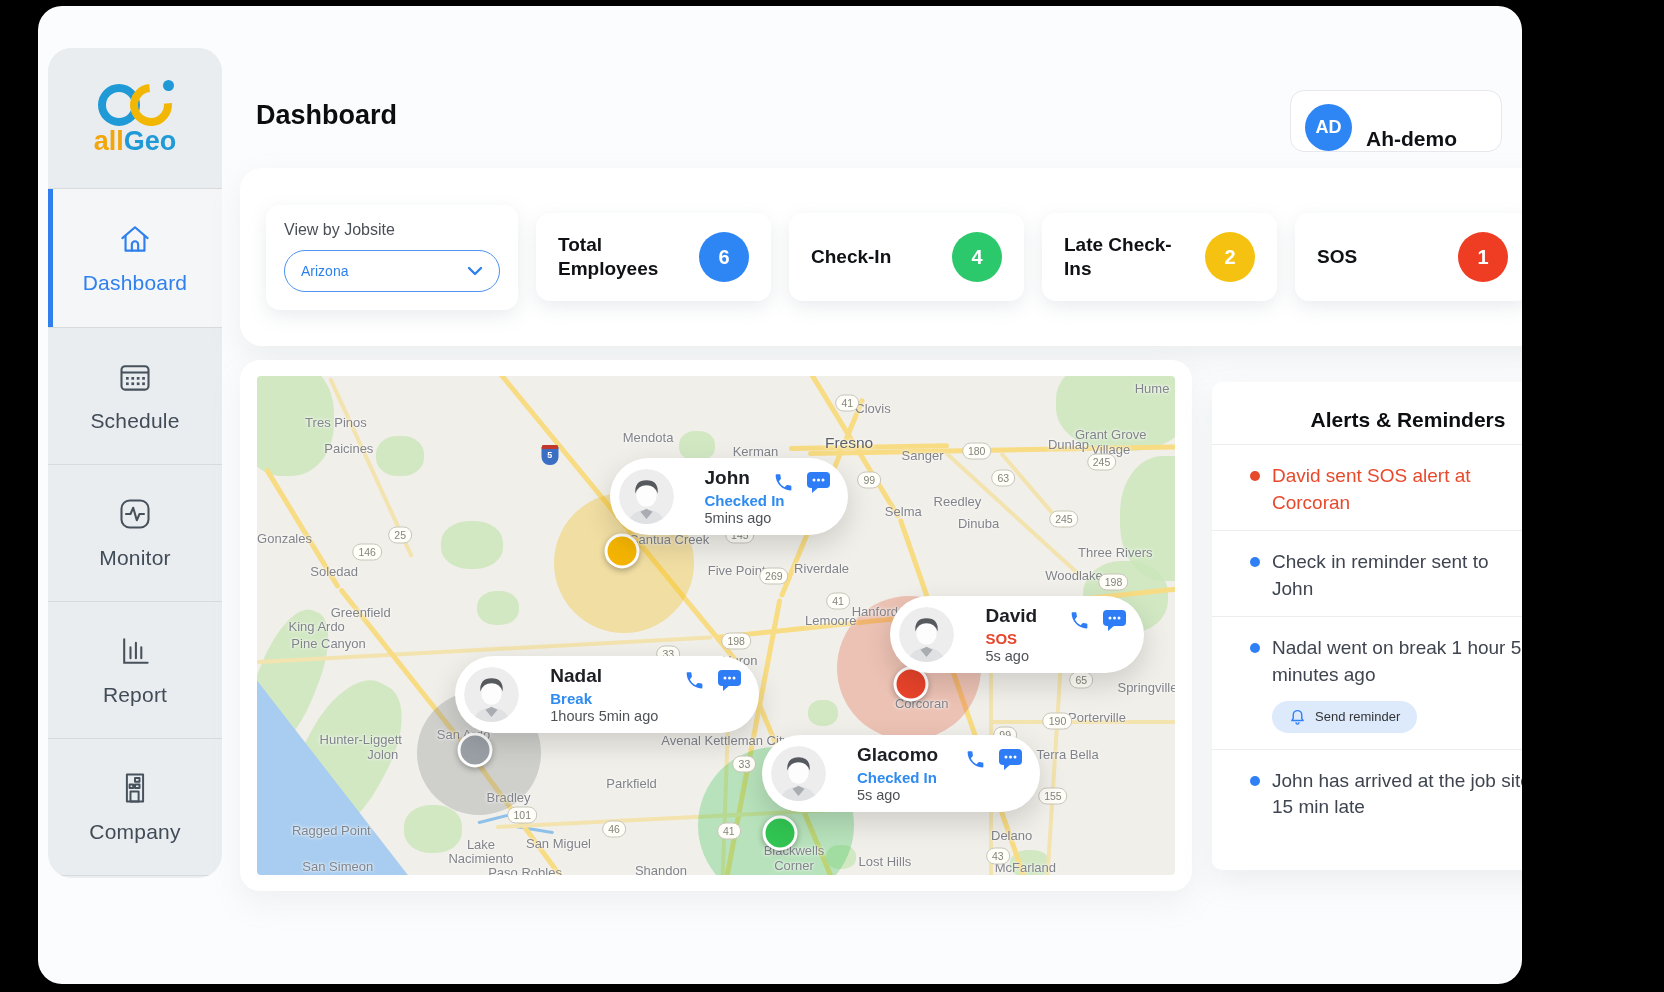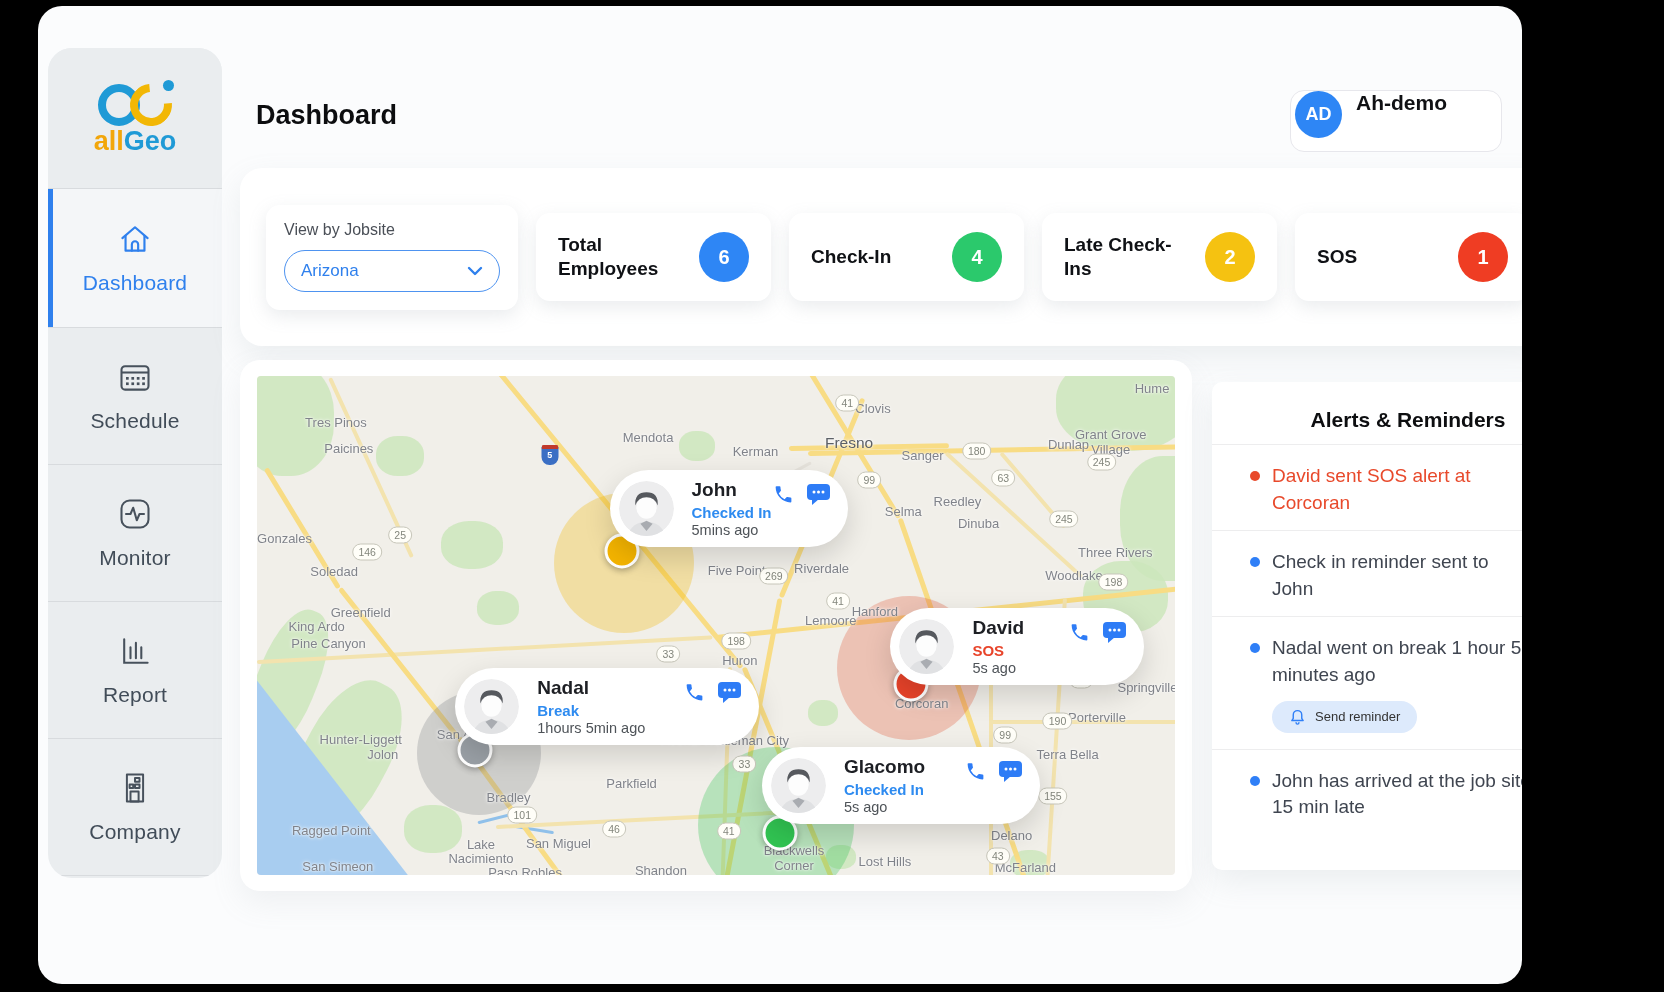--- a/index.html
+++ b/index.html
@@ -30,37 +30,37 @@
   .logo-text .p1{color:#f2a60a;}
   .logo-text .p2{color:#1f9ad6;}
 
   
   .page-title{position:absolute;left:218px;top:94px;font-size:27px;font-weight:800;color:#0c0d0f;}
   .refresh-btn{position:absolute;left:408px;top:84px;width:176px;height:60px;background:#fff;
                border:1px solid #d9d9de;border-radius:10px;display:flex;align-items:center;
                justify-content:center;gap:13px;cursor:pointer;}
   .refresh-btn span{font-size:21px;color:#4d4f54;}
   .user-chip{position:absolute;left:1252px;top:84px;width:212px;height:62px;background:#fff;
-             border:1px solid #e7e7ec;border-radius:14px;display:flex;align-items:flex-start;
-             gap:14px;padding-left:4px;box-sizing:border-box;cursor:pointer;}
+             border:1px solid #e7e7ec;border-radius:14px;display:flex;align-items:flex-end;
+             gap:14px;padding-left:14px;box-sizing:border-box;cursor:pointer;}
   .avatar{width:47px;height:47px;border-radius:50%;background:#2e86f5;color:#fff;font-weight:700;
           font-size:18px;display:flex;align-items:center;justify-content:center;}
   .user-name{font-size:21px;font-weight:600;color:#101114;}
 
   
   .stats-wrap{position:absolute;left:202px;top:162px;width:1316px;height:178px;background:#fff;
               border-radius:22px;box-shadow:0 12px 30px rgba(145,155,165,.14);
               display:flex;align-items:center;gap:18px;padding:0 26px;box-sizing:border-box;}
   .jobsite-card{width:252px;background:#fff;border-radius:14px;box-shadow:0 6px 18px rgba(140,150,160,.18);
                 padding:16px 18px 18px;box-sizing:border-box;}
   .jobsite-label{font-size:16px;color:#4a4f57;}
   .jobsite-select{margin-top:11px;border:1.6px solid #4e93f0;border-radius:22px;height:40px;
                   display:flex;align-items:center;justify-content:space-between;padding:0 16px;
                   cursor:pointer;}
-  .jobsite-value{color:#2f80ed;font-size:17px;}
+  .jobsite-value{color:#2f80ed;font-size:14px;}
   .stat-card{flex:1;height:88px;background:#fff;border-radius:14px;
              box-shadow:0 6px 18px rgba(140,150,160,.18);display:flex;align-items:center;
              justify-content:space-between;padding:0 22px;box-sizing:border-box;}
   .stat-label{font-size:19px;font-weight:700;color:#0f1115;line-height:1.25;max-width:130px;}
   .badge{width:50px;height:50px;border-radius:50%;color:#fff;font-size:20px;font-weight:700;
          display:flex;align-items:center;justify-content:center;}
 
   
   .map-card{position:absolute;left:202px;top:354px;width:952px;height:531px;background:#fff;
             border-radius:20px;box-shadow:0 12px 30px rgba(145,155,165,.12);}
@@ -80,22 +80,22 @@
   .shield{position:absolute;transform:translate(-50%,-50%);font-size:10.5px;color:#83867c;
           background:#fffef8;border:1px solid #c7c6ba;border-radius:999px;padding:0 5px;
           height:15px;line-height:15px;z-index:3;}
   .ishield{position:absolute;transform:translate(-50%,-50%);width:17px;height:16px;background:#3b6fc4;
            border-radius:2px 2px 8px 8px;border-top:4px solid #c0392b;color:#fff;font-size:9px;
            font-weight:700;text-align:center;line-height:12px;z-index:3;}
   .zone{position:absolute;border-radius:50%;transform:translate(-50%,-50%);z-index:2;}
   .marker{position:absolute;width:29px;height:29px;border-radius:50%;border:3.5px solid #fff;
           box-shadow:0 2px 6px rgba(0,0,0,.3);transform:translate(-50%,-50%);z-index:4;cursor:pointer;}
   .emp-card{position:absolute;background:#fff;border-radius:40px;box-shadow:0 10px 28px rgba(0,0,0,.15);
-            display:flex;align-items:center;gap:18px;padding:9px 14px 9px 9px;box-sizing:border-box;
-            z-index:5;margin-top:12px;}
+            display:flex;align-items:center;gap:31px;padding:9px 14px 9px 9px;box-sizing:border-box;
+            z-index:5;}
   .emp-avatar{width:55px;height:55px;border-radius:50%;flex:none;overflow:hidden;}
   .emp-name{font-size:19px;font-weight:600;color:#1d1f24;}
   .emp-status{font-size:15px;font-weight:600;margin-top:3px;}
   .emp-time{font-size:14.5px;color:#4e5358;margin-top:1px;}
   .emp-icons{position:absolute;right:17px;top:13px;display:flex;gap:12px;align-items:center;}
   .emp-icons svg{cursor:pointer;}
 
   
   .alerts-card{position:absolute;left:1174px;top:376px;width:392px;height:488px;background:#fff;
                border-radius:10px;box-shadow:0 12px 30px rgba(145,155,165,.14);overflow:hidden;}

